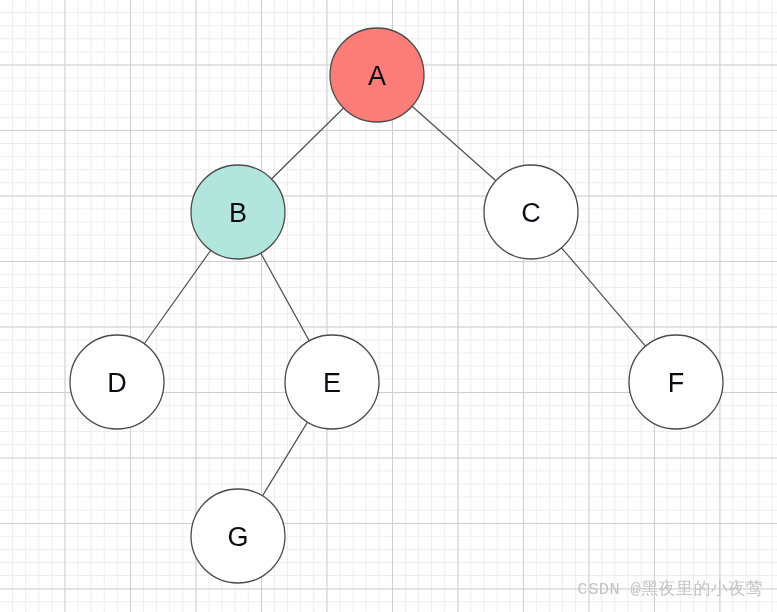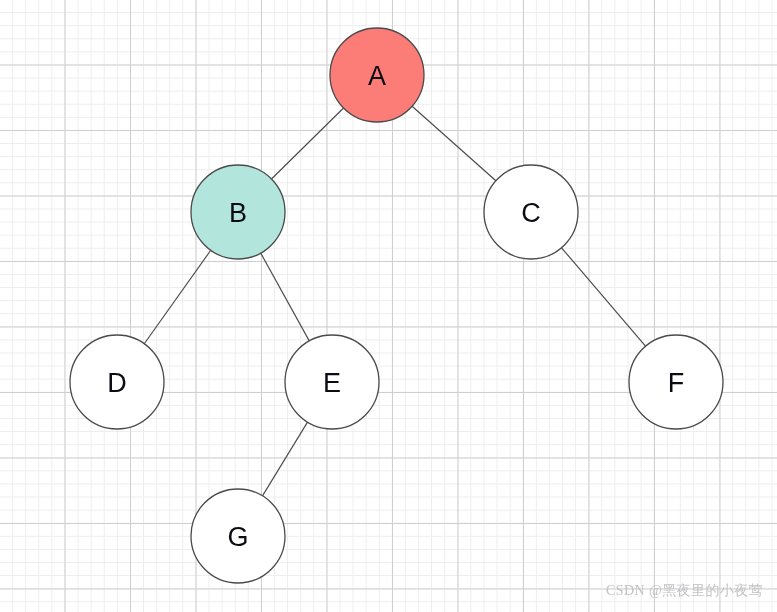--- a/index.html
+++ b/index.html
@@ -49,22 +49,22 @@
     font-family: "Liberation Sans", sans-serif;
     font-size: 27px;
     fill: #0b0b14;
     text-anchor: middle;
     dominant-baseline: central;
   }
   .watermark {
     position: absolute;
     right: 14px;
     bottom: 12px;
-    font-family: Liberation Serif, serif;
-    font-size: 14px;
+    font-family: Liberation Mono, monospace;
+    font-size: 17px;
     color: #c2c2c6;
     letter-spacing: 0.4px;
     white-space: nowrap;
     user-select: none;
   }
 </style>
 </head>
 <body>
 
 <div id="canvas">

